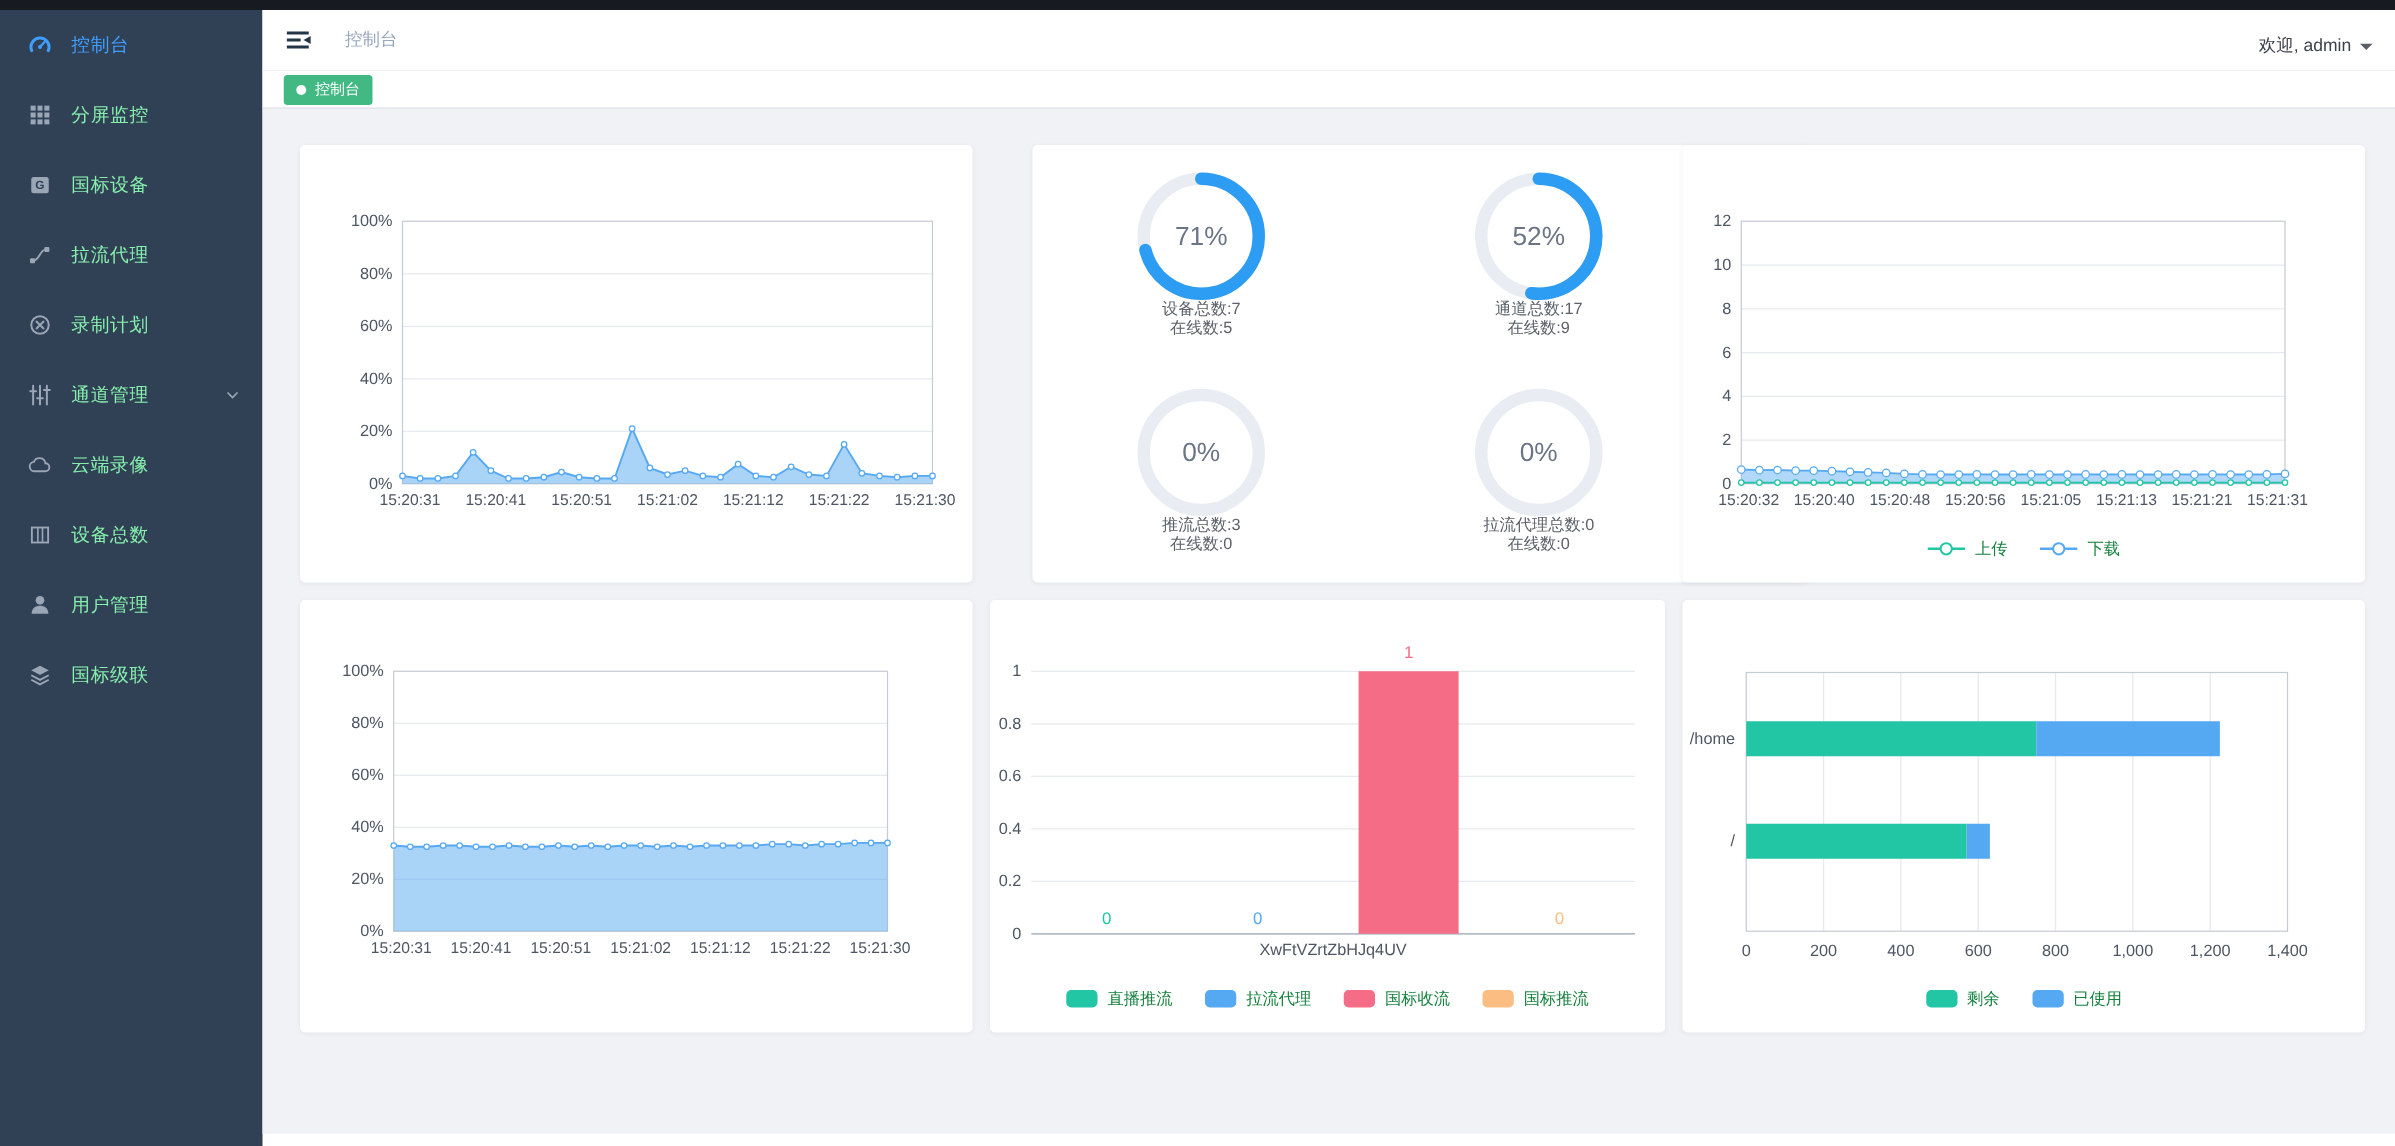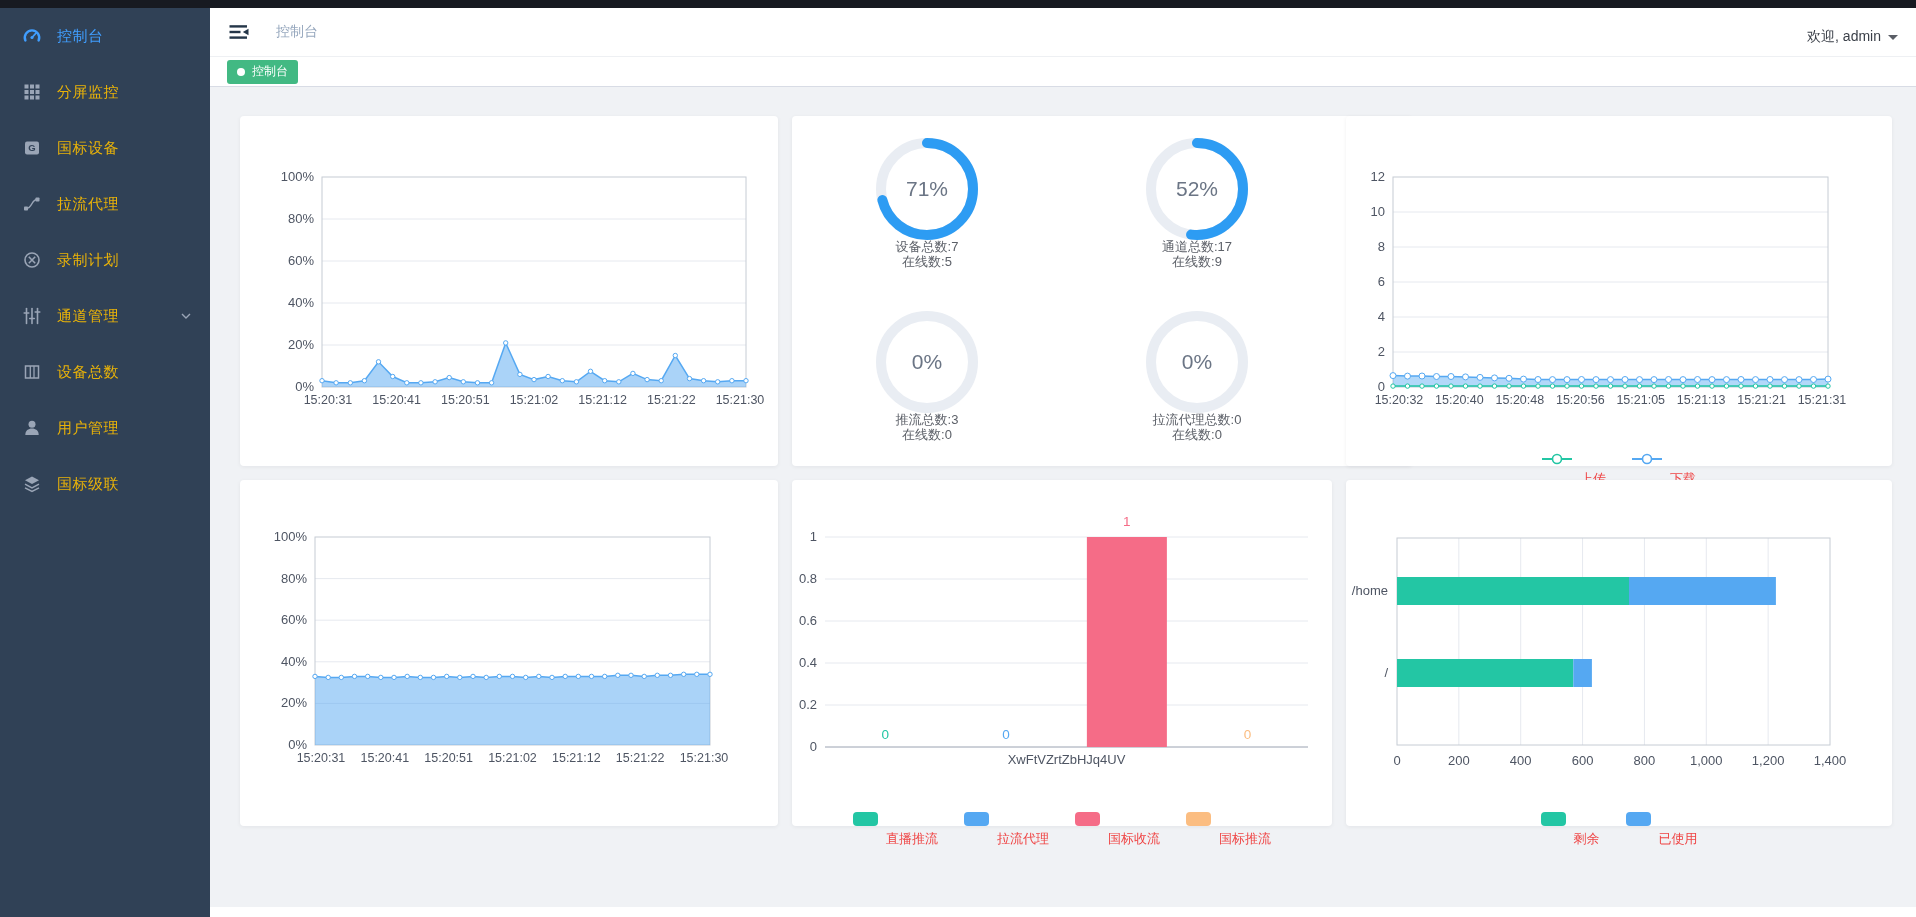--- a/index.html
+++ b/index.html
@@ -3,51 +3,51 @@
 <meta charset="utf-8">
 <style>
   html,body{margin:0;padding:0;background:#fff;}
   body{font-family:"Liberation Sans","DejaVu Sans",sans-serif;}
   .page{position:relative;width:1916px;height:917px;background:#fff;overflow:hidden;}
   .top-accent{position:absolute;left:0;top:0;width:1916px;height:8px;background:#171a21;}
   
   .sidebar{position:absolute;left:0;top:8px;width:210px;height:909px;background:#304156;}
   .side-item{height:56px;display:flex;align-items:center;padding:0 18px 0 22px;cursor:pointer;}
   .side-icon{width:20px;height:20px;margin-right:15px;flex:none;color:#9aa5b6;display:flex;align-items:center;justify-content:center;}
-  .side-label{font-size:15px;color:#eab308;letter-spacing:0.5px;}
+  .side-label{font-size:15px;color:#86efac;letter-spacing:0.5px;}
   .side-item.active .side-label{color:#409eff;}
   .side-item.active .side-icon{color:#409eff;}
   .side-chevron{margin-left:auto;display:flex;color:#9aa5b6;}
   
   .header{position:absolute;left:210px;top:8px;width:1706px;height:49px;background:#fff;border-bottom:1px solid #eef0f3;display:flex;align-items:center;padding:0 18px;box-sizing:border-box;}
   .hamburger{width:22px;height:20px;cursor:pointer;display:flex;color:#253649;}
   .breadcrumb{margin-left:26px;font-size:14px;color:#97a8be;}
   .user-menu{margin-left:auto;display:flex;align-items:center;gap:7px;cursor:pointer;margin-top:10px;}
   .welcome{font-size:14px;color:#3a3f48;}
   .caret-down{width:0;height:0;border:5px solid transparent;border-top-color:#5a5e66;margin-top:6px;}
   
   .tabbar{position:absolute;left:210px;top:57px;width:1706px;height:30px;background:#fff;border-bottom:1px solid #d8dce5;display:flex;align-items:center;padding:0 17px;box-sizing:border-box;}
   .tab-tag{height:24px;padding:0 10px;background:#42b983;border-radius:3px;display:flex;align-items:center;gap:7px;cursor:pointer;}
   .tab-dot{width:8px;height:8px;border-radius:50%;background:#fff;}
   .tab-label{color:#fff;font-size:12px;}
   
   .main{position:absolute;left:210px;top:87px;width:1706px;height:820px;background:#f0f2f5;}
   .card{position:absolute;background:#fff;border-radius:4px;box-shadow:0 1px 4px rgba(0,21,41,.06);}
   .card-1{left:30px;top:29px;width:538px;height:350px;}
-  .card-2{left:582px;top:29px;width:620px;height:350px;}
+  .card-2{left:616px;top:29px;width:620px;height:350px;}
   .card-3{left:1136px;top:29px;width:546px;height:350px;}
   .card-4{left:30px;top:393px;width:538px;height:346px;}
   .card-5{left:582px;top:393px;width:540px;height:346px;}
   .card-6{left:1136px;top:393px;width:546px;height:346px;}
   .card svg.chart{position:absolute;left:0;top:0;}
   svg text{font-family:"Liberation Sans","DejaVu Sans",sans-serif;}
   .legend-row{position:absolute;left:0;top:310px;width:100%;display:flex;justify-content:center;align-items:center;gap:26px;}
   .legend-item{display:flex;align-items:center;gap:8px;cursor:pointer;}
   .legend-swatch{width:25px;height:14px;border-radius:4px;}
-  .legend-text{font-size:13px;color:#ef4444;margin-top:40px;}
+  .legend-text{font-size:13px;color:#15803d;}
 </style>
 </head>
 <body>
 
 <div class="page">
   <div class="top-accent"></div>
 
   <div class="sidebar">
     <nav id="side-nav">
         <div class="side-item active">
@@ -116,20 +116,28 @@
                 <line x1="13.2" y1="6" x2="17.8" y2="6"></line>
               </g>
             </svg>
           </span>
           <span class="side-label">通道管理</span>
           <span class="side-chevron">
             <svg width="12" height="12" viewBox="0 0 12 12">
               <polyline points="2,4 6,8 10,4" fill="none" stroke="currentColor" stroke-width="1.4"></polyline>
             </svg>
           </span>
+        </div>
+        <div class="side-item">
+          <span class="side-icon">
+            <svg width="20" height="20" viewBox="0 0 20 20">
+              <path d="M6 15 h8.3 a3.2 3.2 0 0 0 0-6.4 a4.8 4.8 0 0 0-9.2-1.1 A3.6 3.6 0 0 0 6 15 Z" fill="none" stroke="currentColor" stroke-width="1.5"></path>
+            </svg>
+          </span>
+          <span class="side-label">云端录像</span>
         </div>
         <div class="side-item">
           <span class="side-icon">
             <svg width="20" height="20" viewBox="0 0 20 20">
               <rect x="3.5" y="4" width="13" height="12" fill="none" stroke="currentColor" stroke-width="1.5"></rect>
               <line x1="8.3" y1="4" x2="8.3" y2="16" stroke="currentColor" stroke-width="1.3"></line>
               <line x1="12" y1="4" x2="12" y2="16" stroke="currentColor" stroke-width="1.3"></line>
             </svg>
           </span>
           <span class="side-label">设备总数</span>

